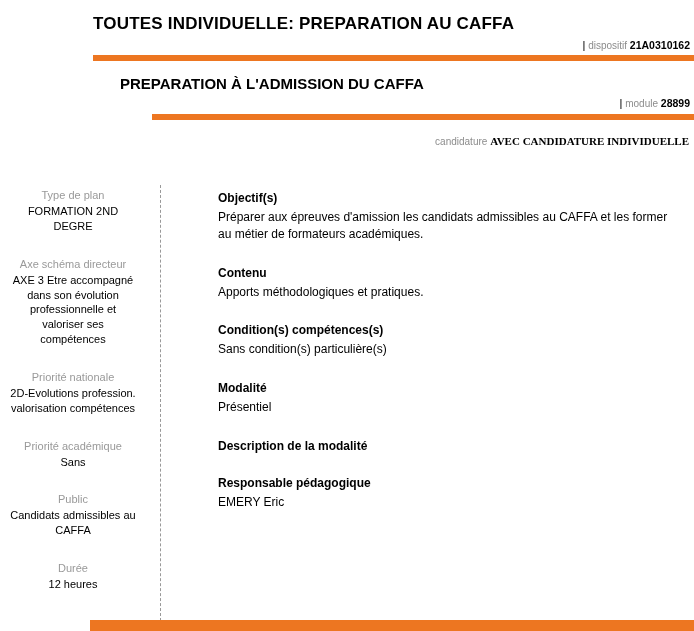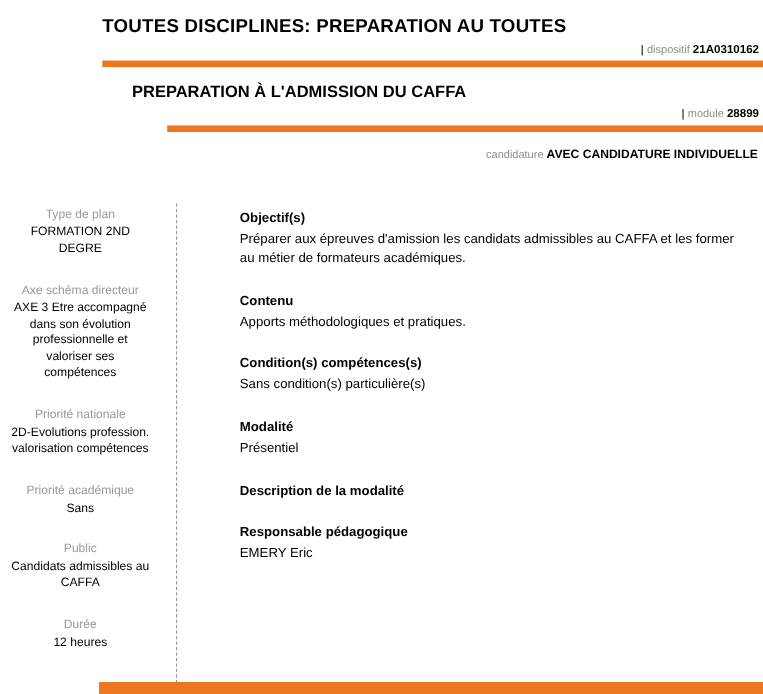--- a/index.html
+++ b/index.html
@@ -43,21 +43,21 @@
   }
   .bar-module { margin-left: 152px; margin-top: 4px; }
 
   .cand-line {
     text-align: right;
     padding-right: 5px;
     margin-top: 15px;
     font-size: 10px;
     color: #8c8c8c;
   }
-  .cand-value { font-size: 11px; color: #000; font-weight: bold; }
+  .cand-value { font-size: 11px; color: #000; font-weight: bold; font-family: Liberation Serif, serif; }
 
   
   .content {
     display: flex;
     margin-top: 38px;
     min-height: 436px;
     align-items: stretch;
   }
   .sidebar {
     width: 160px;
@@ -86,21 +86,21 @@
     right: 0;
     height: 11px;
     background: var(--accent, #ED7621);
   }
 </style>
 </head>
 <body>
 
 <div class="page">
 
-  <h1 class="main-title">TOUTES DISCIPLINES: PREPARATION AU TOUTES</h1>
+  <h1 class="main-title">TOUTES INDIVIDUELLE: PREPARATION AU CAFFA</h1>
 
   <div class="meta-line">
     <span class="pipe">|</span>
     <span class="meta-label">dispositif</span>
     <span class="meta-value">21A0310162</span>
   </div>
 
   <div class="bar bar-top"></div>
 
   <h2 class="module-title">PREPARATION À L'ADMISSION DU CAFFA</h2>

